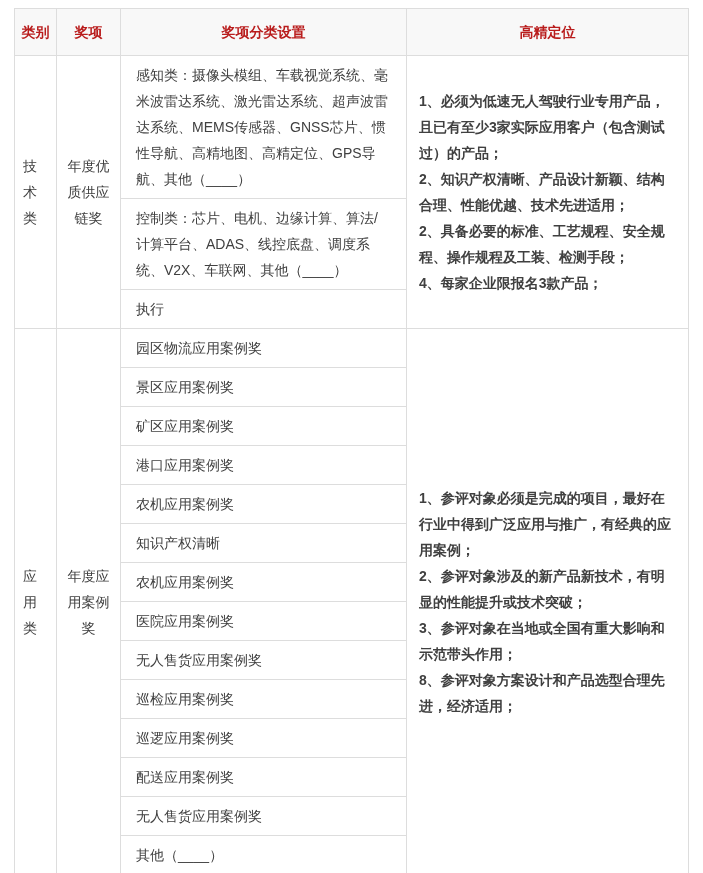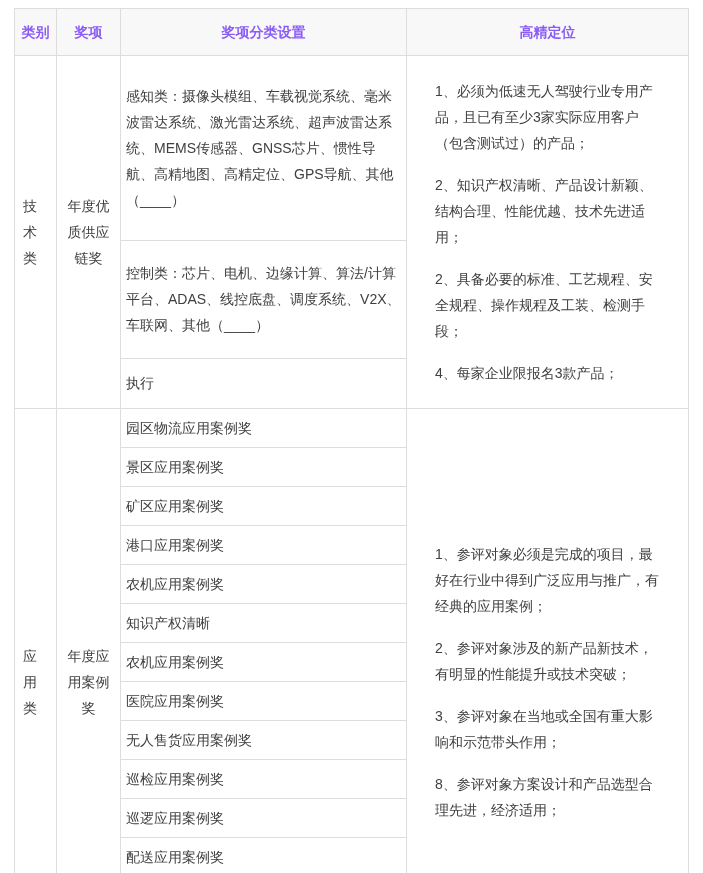--- a/index.html
+++ b/index.html
@@ -28,39 +28,40 @@
     line-height: 26px;
     vertical-align: middle;
     word-break: break-all;
     overflow-wrap: break-word;
   }
   .award-table th {
     background: #f8f8f8;
     font-weight: bold;
     text-align: center;
     padding: 10px 4px;
-    color: #8b5cf6;
+    color: #b91c1c;
   }
   td.cat-cell {
     padding: 6px 8px;
   }
   td.award-cell {
     text-align: center;
     padding: 6px 5px;
   }
   td.sub-cell {
     text-align: left;
-    padding: 6px 5px;
+    padding: 6px 15px;
   }
   td.criteria-cell {
     text-align: left;
     padding: 6px 12px;
   }
   .crit-item {
-    margin: 16px;
+    margin: 0;
+    font-weight: bold;
   }
   col.c1 { width: 42px; }
   col.c2 { width: 64px; }
   col.c3 { width: 286px; }
   col.c4 { width: 282px; }
 </style>
 </head>
 <body>
 
 <div class="page">

